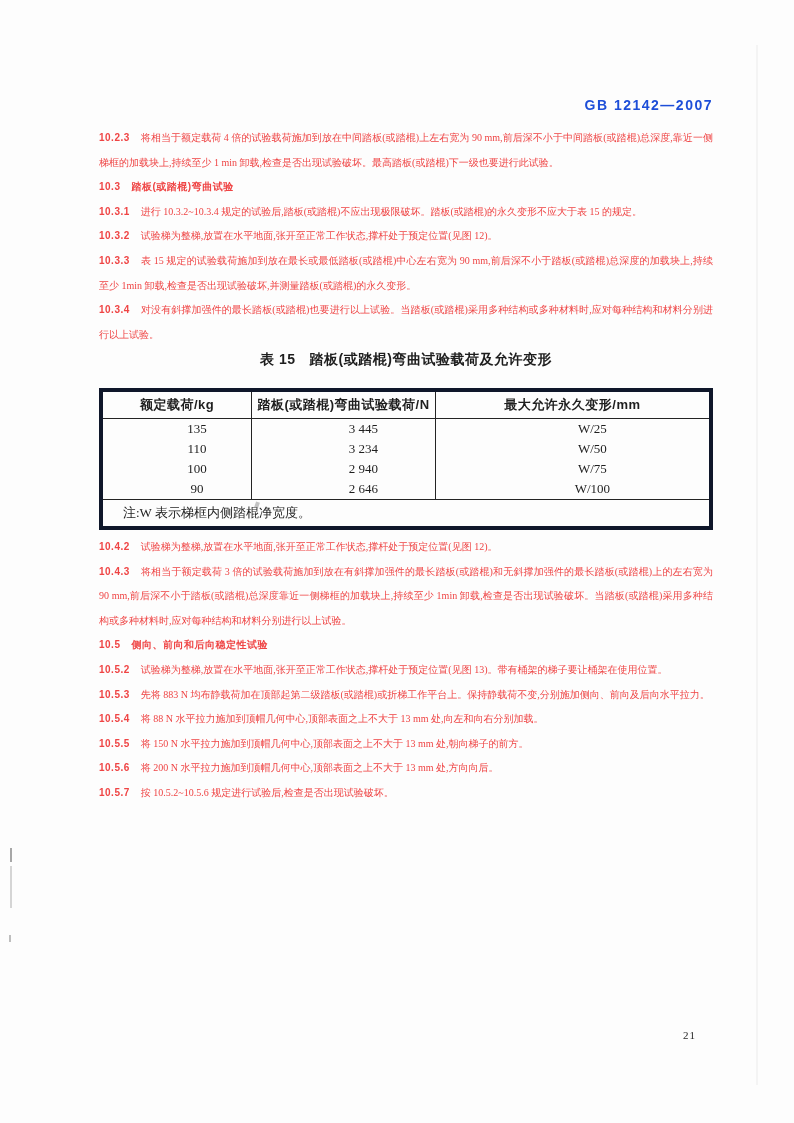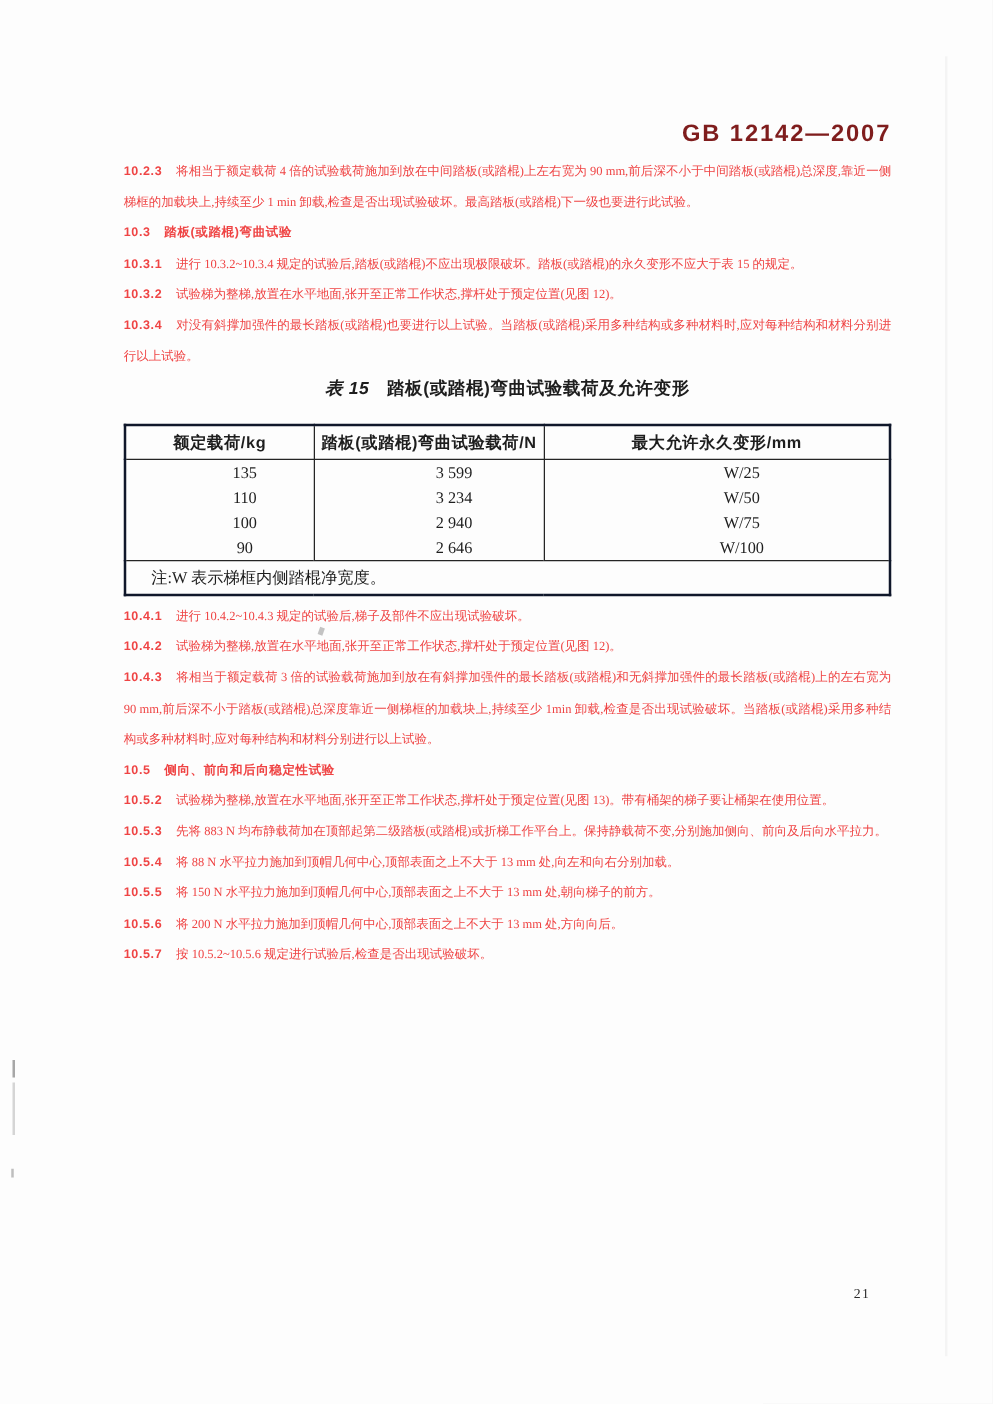--- a/index.html
+++ b/index.html
@@ -15,23 +15,23 @@
     font-family: "Liberation Serif", "DejaVu Serif", serif;
   }
   .doc-header {
     position: absolute;
     top: 97px;
     left: 99px;
     width: 614px;
     text-align: right;
     font-family: "Liberation Sans", "DejaVu Sans", sans-serif;
     font-weight: 700;
-    font-size: 19px;
+    font-size: 14px;
     letter-spacing: 1.5px;
-    color: #7f1d1d;
+    color: #1d4ed8;
   }
   .content {
     position: absolute;
     top: 126px;
     left: 99px;
     width: 614px;
   }
   p.clause {
     margin: 0;
     font-size: 10px;
@@ -54,32 +54,32 @@
   .table-block { margin: 0; }
   .table-caption {
     margin: 0;
     text-align: center;
     font-family: "Liberation Sans", "DejaVu Sans", sans-serif;
     font-weight: 700;
     font-size: 14px;
     line-height: 24.6px;
     letter-spacing: 0.5px;
   }
-  .table-caption .cap-label { margin-right: 14px; font-style: italic; }
+  .table-caption .cap-label { margin-right: 14px; }
   table.t15 {
     width: 100%;
     border-collapse: collapse;
     margin-top: 3px;
     margin-bottom: 5px;
     table-layout: fixed;
   }
   table.t15 col.c1 { width: 24.7%; }
   table.t15 col.c2 { width: 30.1%; }
   table.t15 col.c3 { width: 45.2%; }
-  table.t15 { border: 2px solid #0f172a; margin-top: 16px; }
+  table.t15 { border: 4px solid #0f172a; margin-top: 16px; }
   table.t15 th, table.t15 td {
     border-left: 1px solid #242424;
     border-right: 1px solid #242424;
     text-align: center;
     padding: 0;
     font-size: 13px;
     overflow: hidden;
   }
   table.t15 thead th {
     font-family: "Liberation Sans", "DejaVu Sans", sans-serif;
@@ -135,20 +135,23 @@
     </p>
 
     <p class="clause">
       <span class="cnum">10.3.1</span><span class="ctext">进行 10.3.2~10.3.4 规定的试验后,踏板(或踏棍)不应出现极限破坏。踏板(或踏棍)的永久变形不应大于表 15 的规定。</span>
     </p>
 
     <p class="clause">
       <span class="cnum">10.3.2</span><span class="ctext">试验梯为整梯,放置在水平地面,张开至正常工作状态,撑杆处于预定位置(见图 12)。</span>
     </p>
 
+    <p class="clause">
+      <span class="cnum">10.3.3</span><span class="ctext">表 15 规定的试验载荷施加到放在最长或最低踏板(或踏棍)中心左右宽为 90 mm,前后深不小于踏板(或踏棍)总深度的加载块上,持续至少 1min 卸载,检查是否出现试验破坏,并测量踏板(或踏棍)的永久变形。</span>
+    </p>
 
     <p class="clause">
       <span class="cnum">10.3.4</span><span class="ctext">对没有斜撑加强件的最长踏板(或踏棍)也要进行以上试验。当踏板(或踏棍)采用多种结构或多种材料时,应对每种结构和材料分别进行以上试验。</span>
     </p>
 
     <div class="table-block">
       <p class="table-caption">
         <span class="cap-label">表 15</span><span>踏板(或踏棍)弯曲试验载荷及允许变形</span>
       </p>
       <table class="t15">
@@ -160,21 +163,21 @@
         <thead>
           <tr>
             <th>额定载荷/kg</th>
             <th>踏板(或踏棍)弯曲试验载荷/N</th>
             <th>最大允许永久变形/mm</th>
           </tr>
         </thead>
         <tbody>
           <tr>
             <td>135</td>
-            <td>3 599</td>
+            <td>3 445</td>
             <td>W/25</td>
           </tr>
           <tr>
             <td>110</td>
             <td>3 234</td>
             <td>W/50</td>
           </tr>
           <tr>
             <td>100</td>
             <td>2 940</td>
@@ -186,23 +189,20 @@
             <td>W/100</td>
           </tr>
           <tr class="note-row">
             <td colspan="3">注:W 表示梯框内侧踏棍净宽度。</td>
           </tr>
         </tbody>
       </table>
     </div>
 
 
-    <p class="clause">
-      <span class="cnum">10.4.1</span><span class="ctext">进行 10.4.2~10.4.3 规定的试验后,梯子及部件不应出现试验破坏。</span>
-    </p>
 
     <p class="clause">
       <span class="cnum">10.4.2</span><span class="ctext">试验梯为整梯,放置在水平地面,张开至正常工作状态,撑杆处于预定位置(见图 12)。</span>
     </p>
 
     <p class="clause">
       <span class="cnum">10.4.3</span><span class="ctext">将相当于额定载荷 3 倍的试验载荷施加到放在有斜撑加强件的最长踏板(或踏棍)和无斜撑加强件的最长踏板(或踏棍)上的左右宽为 90 mm,前后深不小于踏板(或踏棍)总深度靠近一侧梯框的加载块上,持续至少 1min 卸载,检查是否出现试验破坏。当踏板(或踏棍)采用多种结构或多种材料时,应对每种结构和材料分别进行以上试验。</span>
     </p>
 
     <p class="clause heading">

